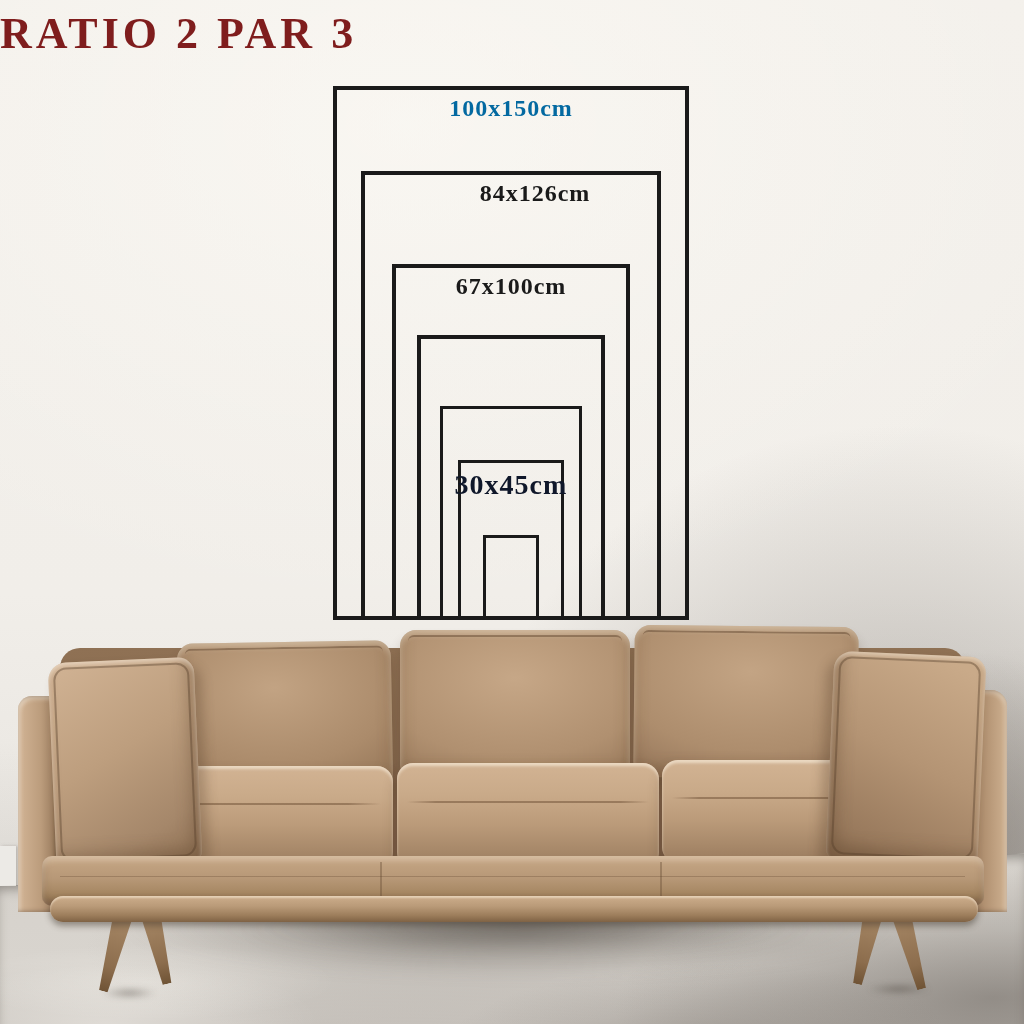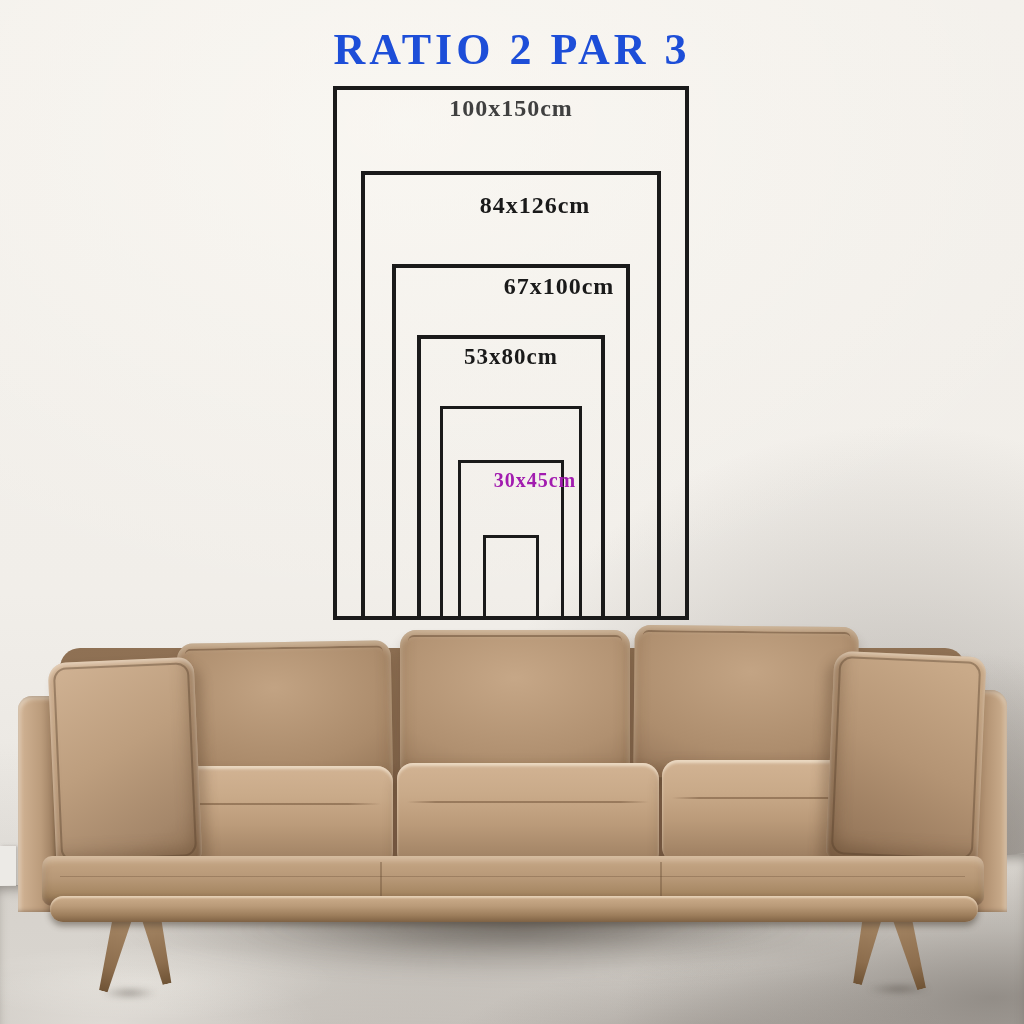--- a/index.html
+++ b/index.html
@@ -25,23 +25,23 @@
       radial-gradient(45% 60% at 42% 30%, rgba(140,134,127,.28), transparent 75%),
       radial-gradient(35% 50% at 68% 80%, rgba(120,114,107,.32), transparent 70%),
       radial-gradient(50% 80% at 97% 65%, rgba(92,86,80,.5), transparent 74%),
       radial-gradient(30% 40% at 10% 65%, rgba(255,252,247,.4), transparent 70%),
       linear-gradient(to bottom,#d6d2cc,#d8d4ce 35%,#c7c2bc 70%,#b5b0aa 100%);
     box-shadow:inset 0 7px 12px -4px rgba(85,80,74,.55);}
   .floor-sheen{left:0;top:940px;width:420px;height:84px;
     background:radial-gradient(60% 60% at 35% 50%, rgba(255,252,246,.30), transparent 75%);}
 
   
-  .diagram-title{left:0;right:0;top:24px;height:54px;text-align:center;
+  .diagram-title{left:0;right:0;top:8px;height:54px;
     font-family:"Liberation Serif",serif;font-weight:700;font-size:44px;line-height:52px;
-    letter-spacing:4px;color:#1d4ed8;}
+    letter-spacing:4px;color:#7f1d1d;}
   .size-chart{inset:0;}
   .size-rect{border-style:solid;border-color:#1a1a1a;background:transparent;}
   .size-label{font-family:"Liberation Serif",serif;font-weight:700;color:#1a1a1a;
     text-align:center;letter-spacing:1px;white-space:nowrap;}
 
   
   .sofa{inset:0;}
   .sofa-shadow{left:40px;top:888px;width:944px;height:124px;filter:blur(7px);
     background:radial-gradient(55% 55% at 50% 32%, rgba(73,66,58,.42), rgba(73,66,58,0) 75%);}
   .sofa-shadow-core{left:160px;top:902px;width:730px;height:64px;filter:blur(10px);
@@ -120,30 +120,29 @@
   <div class="wall"></div>
   <div class="wall-shade"></div>
   <div class="baseboard"></div>
 
   <div class="floor"></div>
   <div class="floor-sheen"></div>
 
   <div class="diagram-title">RATIO 2 PAR 3</div>
   <div class="size-chart" id="size-chart">
       <div class="size-rect" style="left: 333px; top: 86px; width: 356px; height: 534px; border-width: 4px; border-color: rgb(26, 26, 26);"></div>
-      <div class="size-label" style="font-size: 24px; left: 361px; width: 300px; color: #404040; top: 95px;">100x150cm</div>
+      <div class="size-label" style="font-size: 24px; left: 361px; width: 300px; color: #0369a1; top: 95px;">100x150cm</div>
       <div class="size-rect" style="left: 361.48px; top: 171.44px; width: 299.04px; height: 448.56px; border-width: 4px; border-color: rgb(26, 26, 26);"></div>
-      <div class="size-label" style="font-size: 24px; left: 361px; width: 348px; color: rgb(26, 26, 26); top: 180.44px; margin-top: 12px;">84x126cm</div>
+      <div class="size-label" style="font-size: 24px; left: 361px; width: 348px; color: rgb(26, 26, 26); top: 180.44px;">84x126cm</div>
       <div class="size-rect" style="left: 391.74px; top: 264px; width: 238.52px; height: 356px; border-width: 4px; border-color: rgb(26, 26, 26);"></div>
-      <div class="size-label" style="font-size: 24px; left: 361px; width: 300px; color: rgb(26, 26, 26); top: 273px; margin-left: 48px;">67x100cm</div>
+      <div class="size-label" style="font-size: 24px; left: 361px; width: 300px; color: rgb(26, 26, 26); top: 273px;">67x100cm</div>
       <div class="size-rect" style="left: 416.66px; top: 335.2px; width: 188.68px; height: 284.8px; border-width: 4px; border-color: rgb(26, 26, 26);"></div>
-      <div class="size-label" style="font-size: 23px; left: 361px; width: 300px; color: rgb(26, 26, 26); top: 344.2px;">53x80cm</div>
       <div class="size-rect" style="left: 439.8px; top: 406.4px; width: 142.4px; height: 213.6px; border-width: 3px; border-color: rgb(26, 26, 26);"></div>
       <div class="size-rect" style="left: 457.6px; top: 459.8px; width: 106.8px; height: 160.2px; border-width: 3px; border-color: rgb(26, 26, 26);"></div>
-      <div class="size-label" style="font-size: 20px; left: 361px; width: 300px; color: #a21caf; top: 468.8px; margin-left: 24px;">30x45cm</div>
+      <div class="size-label" style="font-size: 28px; left: 361px; width: 300px; color: #0f172a; top: 468.8px;">30x45cm</div>
       <div class="size-rect" style="left: 482.52px; top: 534.56px; width: 56.96px; height: 85.44px; border-width: 3px; border-color: rgb(26, 26, 26);"></div>
     </div>
 
   <div class="sofa">
     <div class="sofa-shadow"></div>
     <div class="sofa-shadow-core"></div>
     <div class="leg-shadow" style="left:92px;top:986px;width:74px;"></div>
     <div class="leg-shadow" style="left:856px;top:982px;width:86px;"></div>
 
     <div class="leg leg-rl"></div>

